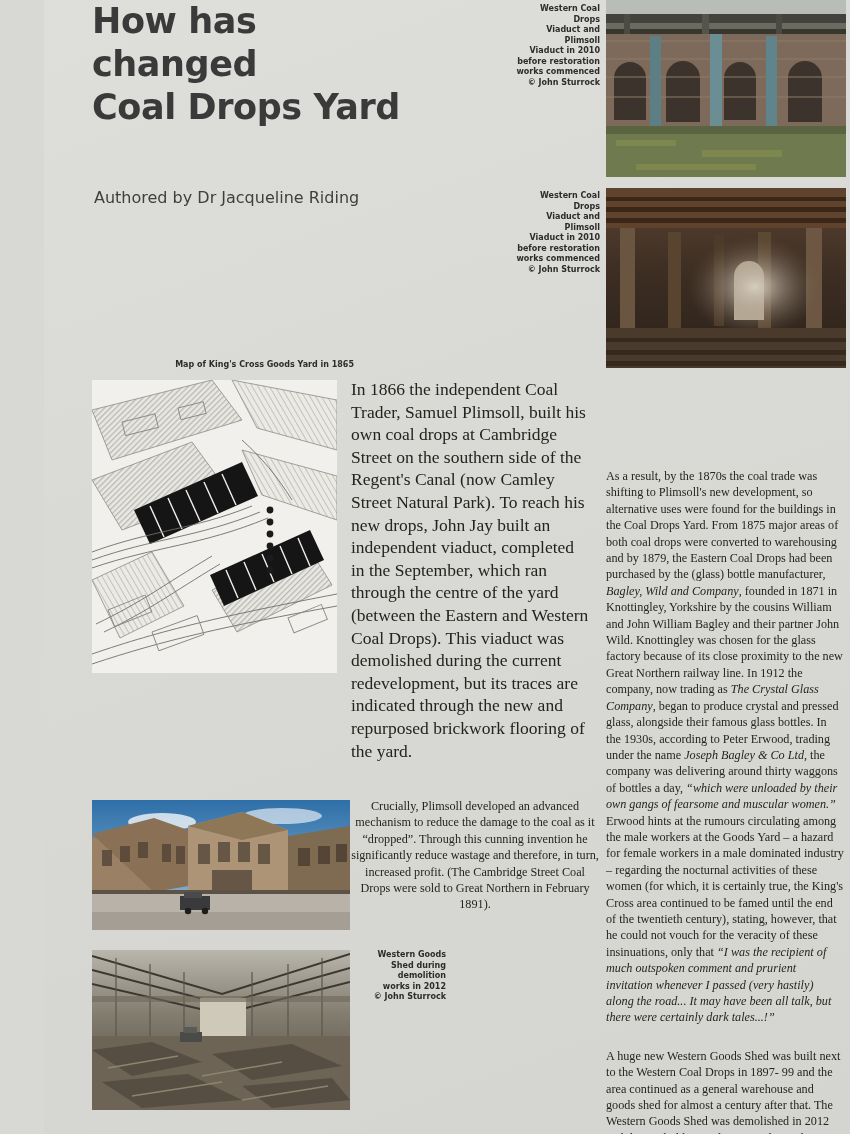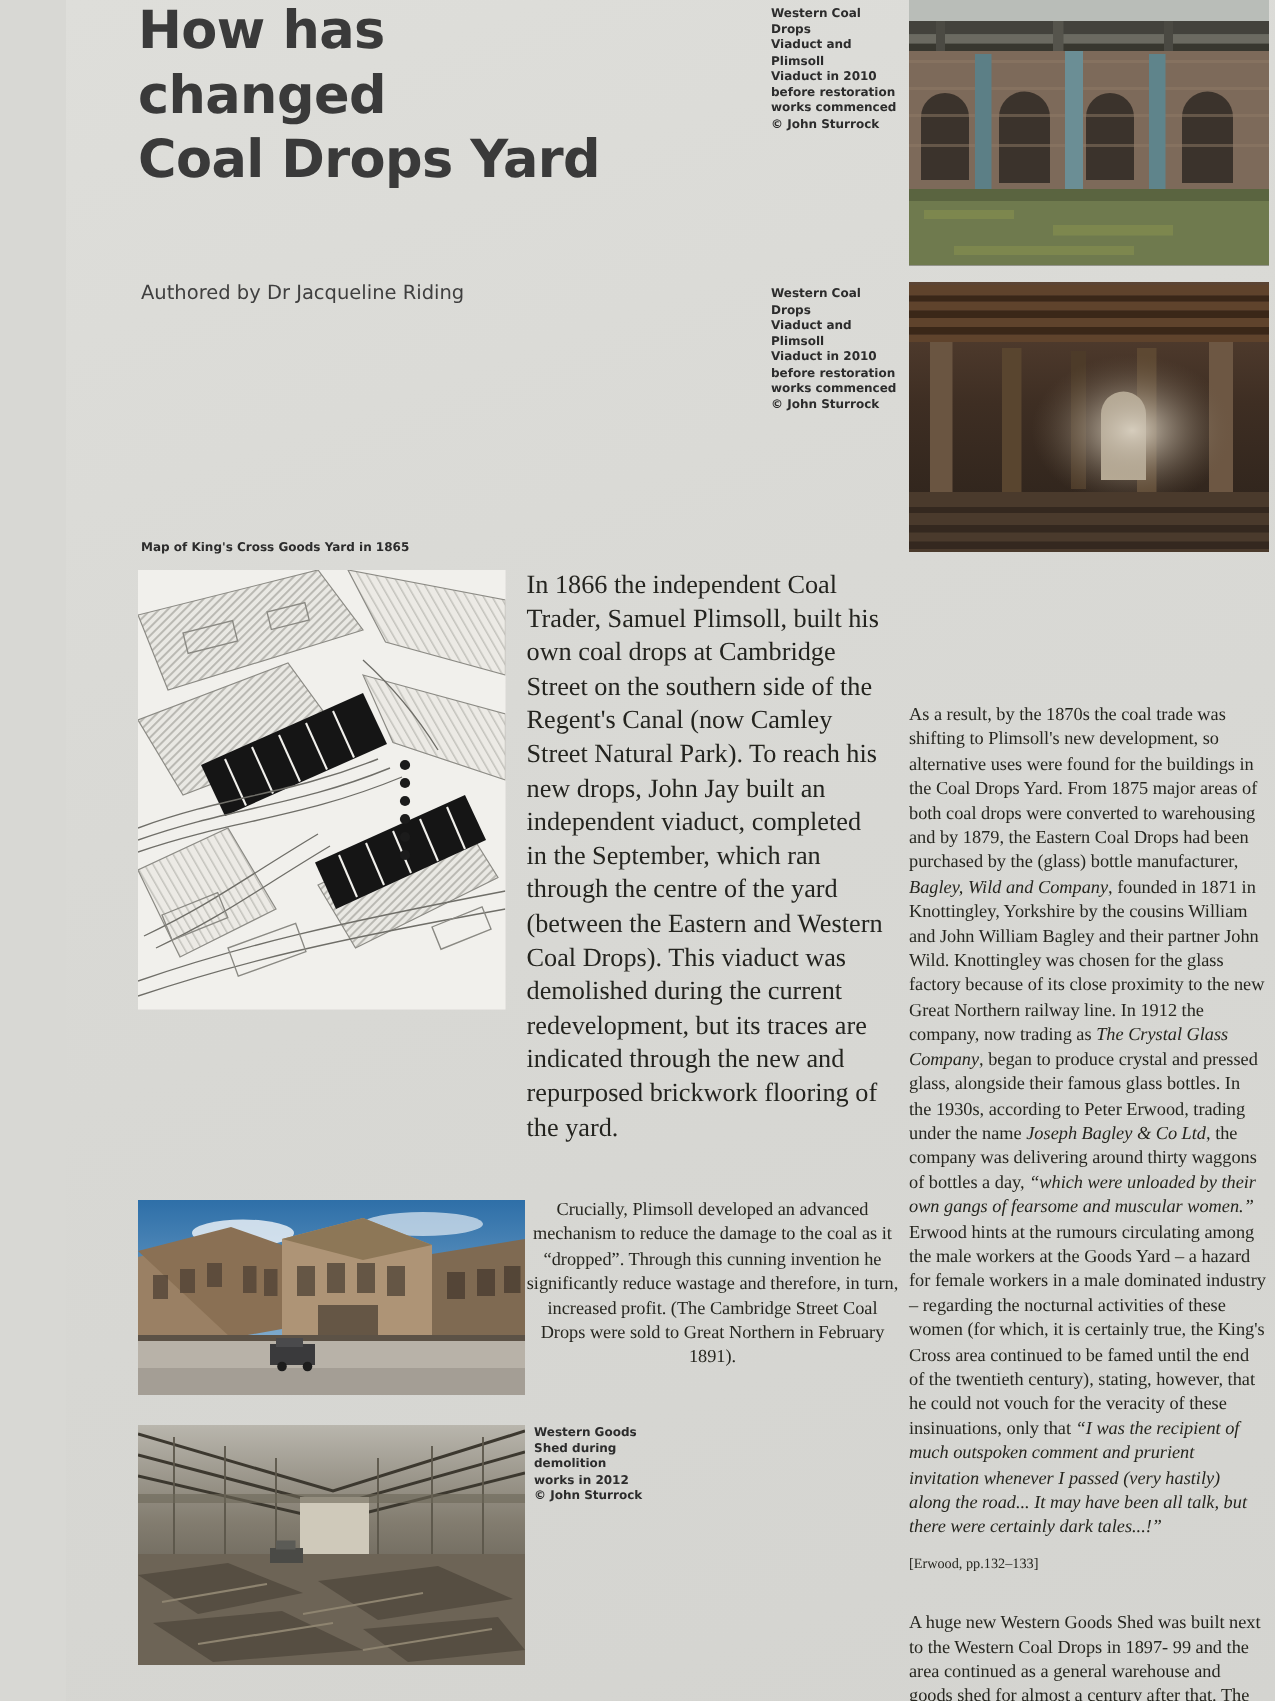--- a/index.html
+++ b/index.html
@@ -34,40 +34,40 @@
     line-height: 43px;
     letter-spacing: -0.4px;
     color: #3a3a3a;
   }
   .headline .ln { display: block; }
   .author {
     position: absolute;
     left: 50px;
     top: 188px;
     font-family: "DejaVu Sans", sans-serif;
-    font-size: 13px;
+    font-size: 16px;
     color: #3f3f3f;
   }
 
   
   .photo {
     position: absolute;
     background: #6b6b66;
     overflow: hidden;
   }
 
   .caption {
     position: absolute;
     font-family: "DejaVu Sans", sans-serif;
     font-weight: bold;
     font-size: 8px;
     line-height: 10.5px;
     color: #2c2c2c;
   }
-  .caption span { display: block; }
+  .caption span { display: block; text-align: right; }
 
   
   #photo1 { left: 562px; top: 0px; width: 240px; height: 177px; }
   
   #photo2 { left: 562px; top: 188px; width: 240px; height: 180px; }
 
   #cap1 { left: 470px; top: 4px; width: 86px; }
   #cap2 { left: 470px; top: 191px; width: 86px; }
 
   
@@ -327,21 +327,20 @@
       </g>
     </svg>
   </div>
 
   <div class="intro">In 1866 the independent Coal Trader, Samuel Plimsoll, built his own coal drops at Cambridge Street on the southern side of the Regent's Canal (now Camley Street Natural Park). To reach his new drops, John Jay built an independent viaduct, completed in the September, which ran through the centre of the yard (between the Eastern and Western Coal Drops). This viaduct was demolished during the current redevelopment, but its traces are indicated through the new and repurposed brickwork flooring of the yard.</div>
 
   <div class="crucial">Crucially, Plimsoll developed an advanced mechanism to reduce the damage to the coal as it “dropped”. Through this cunning invention he significantly reduce wastage and therefore, in turn, increased profit. (The Cambridge Street Coal Drops were sold to Great Northern in February 1891).</div>
 
   <div class="rightcol">
     <p><span>As a result, by the 1870s the coal trade was shifting to Plimsoll's new development, so alternative uses were found for the buildings in the Coal Drops Yard. From 1875 major areas of both coal drops were converted to warehousing and by 1879, the Eastern Coal Drops had been purchased by the (glass) bottle manufacturer, </span><i>Bagley, Wild and Company</i><span>, founded in 1871 in Knottingley, Yorkshire by the cousins William and John William Bagley and their partner John Wild. Knottingley was chosen for the glass factory because of its close proximity to the new Great Northern railway line. In 1912 the company, now trading as </span><i>The Crystal Glass Company</i><span>, began to produce crystal and pressed glass, alongside their famous glass bottles. In the 1930s, according to Peter Erwood, trading under the name </span><i>Joseph Bagley &amp; Co Ltd</i><span>, the company was delivering around thirty waggons of bottles a day, </span><i>“which were unloaded by their own gangs of fearsome and muscular women.”</i><span> Erwood hints at the rumours circulating among the male workers at the Goods Yard – a hazard for female workers in a male dominated industry – regarding the nocturnal activities of these women (for which, it is certainly true, the King's Cross area continued to be famed until the end of the twentieth century), stating, however, that he could not vouch for the veracity of these insinuations, only that </span><i>“I was the recipient of much outspoken comment and prurient invitation whenever I passed (very hastily) along the road... It may have been all talk, but there were certainly dark tales...!”</i></p>
-    <span class="ref">[Erwood, pp.132–133]</span>
     <span class="last">A huge new Western Goods Shed was built next to the Western Coal Drops in 1897- 99 and the area continued as a general warehouse and goods shed for almost a century after that. The Western Goods Shed was demolished in 2012 and the Gasholder Triplet is now located on its footprint.</span>
   </div>
 
   <div class="photo" id="photo3">
     <svg width="258" height="130" viewBox="0 0 258 130" preserveAspectRatio="none">
       <defs>
         <linearGradient id="sky3" x1="0" y1="0" x2="0" y2="1">
           <stop offset="0%" stop-color="#2e6fa8"></stop>
           <stop offset="100%" stop-color="#9fc3dd"></stop>
         </linearGradient>

